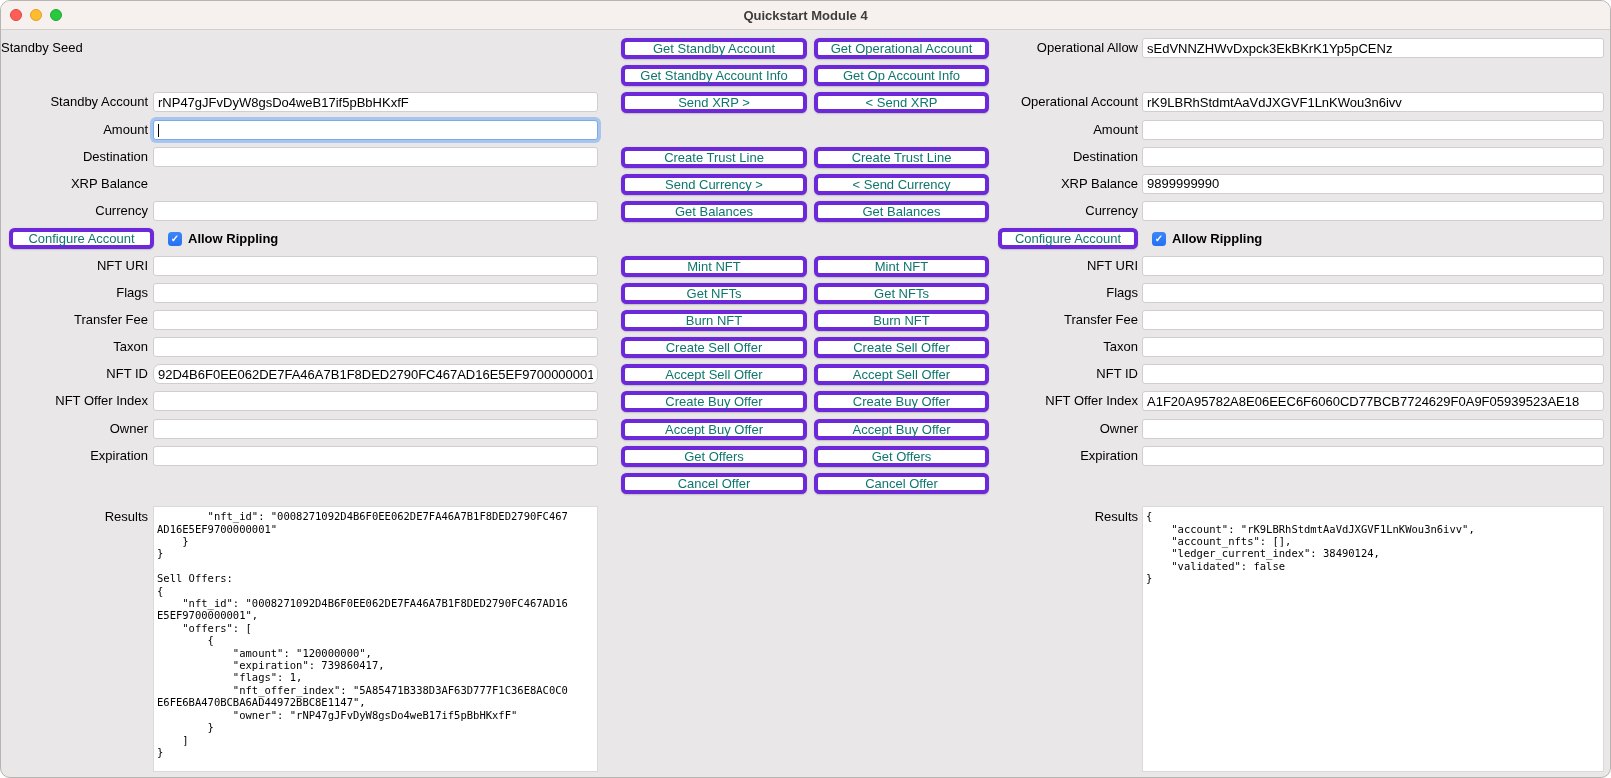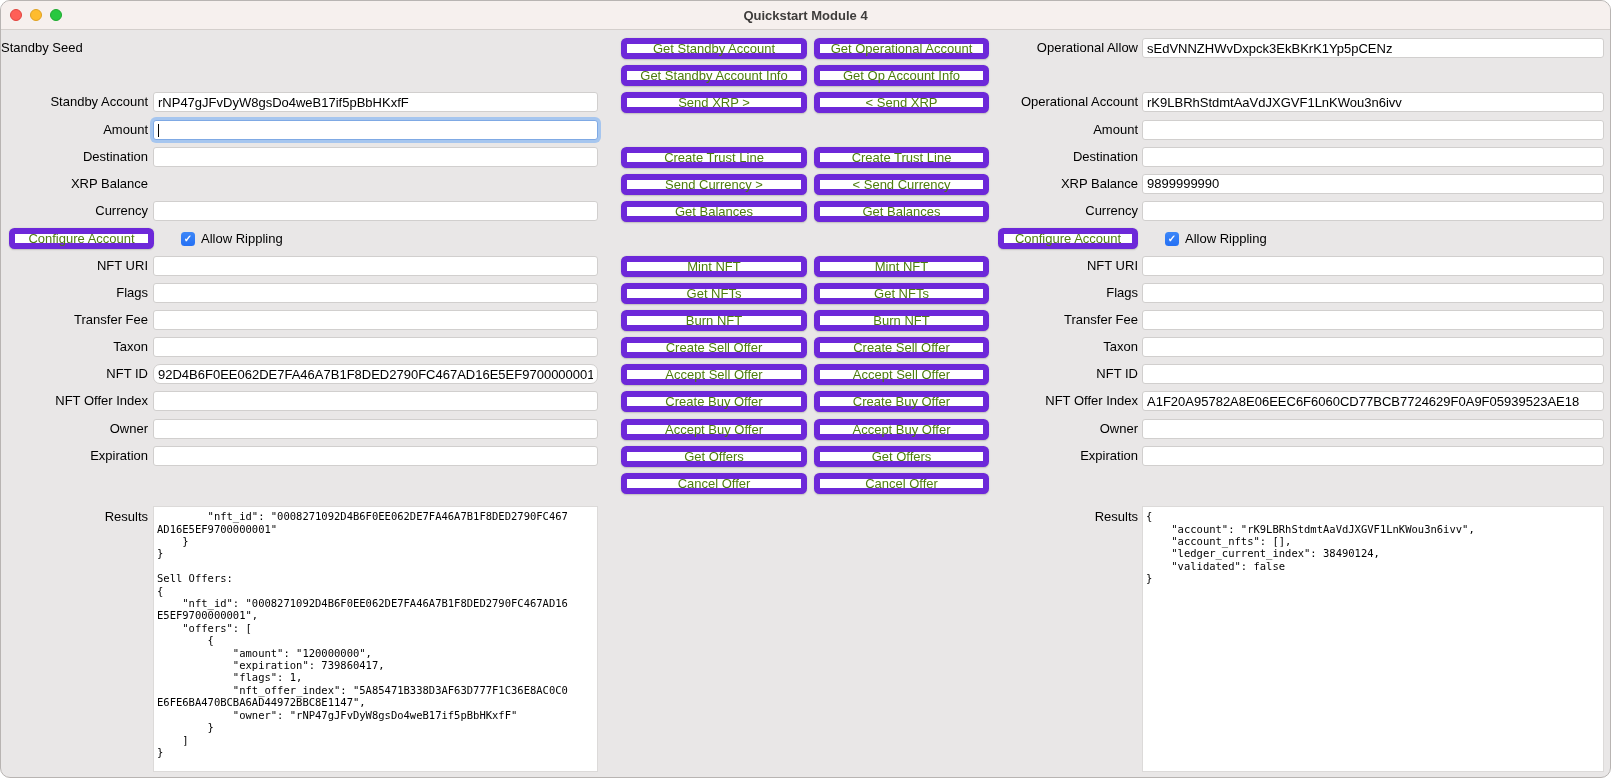--- a/index.html
+++ b/index.html
@@ -33,31 +33,31 @@
     box-sizing:border-box;width:100%;height:20px;align-self:start;
     background:#fff;border:1px solid #d1cfce;border-radius:3px;
     font-family:"Liberation Sans",sans-serif;font-size:13px;color:#000;
     padding:0 4px;outline:none;
   }
   .entry-wrap{position:relative;display:block;align-self:start;height:22px;}
   .entry.focused{border:1px solid #7fa9e4;box-shadow:0 0 0 3px #a6c6ef;}
   .caret{position:absolute;left:5px;top:4px;width:1px;height:13px;background:#000;}
   .btn{
     box-sizing:border-box;width:100%;height:21px;align-self:start;
-    background:#fff;border:6px solid #6d28d9;border-radius:5.5px;
+    background:#fff;border:4px solid #6d28d9;border-radius:5.5px;
     box-shadow:0 0.5px 1.5px rgba(0,0,0,0.18);
-    font-family:"Liberation Sans",sans-serif;font-size:13px;color:#4d7c0f;
+    font-family:"Liberation Sans",sans-serif;font-size:13px;color:#0f766e;
     display:flex;align-items:center;justify-content:center;cursor:default;padding:0 6px;white-space:nowrap;
   }
   .config-row{display:flex;align-items:center;align-self:start;}
   .config-row .btn{width:145px;flex:0 0 auto;}
   .config-left{padding-left:8px;}
   .config-right{padding-left:9px;}
   .config-right .btn{width:140px;}
-  .check-group{display:flex;align-items:center;margin-left:27px;}
+  .check-group{display:flex;align-items:center;margin-left:14px;font-weight:bold;}
   .checkbox{
     width:14px;height:14px;border-radius:3.5px;flex:0 0 auto;
     background:linear-gradient(#3d87f8,#2470f4);
     display:flex;align-items:center;justify-content:center;
   }
   .checkbox::after{content:"\2713";color:#fff;font-size:10px;font-weight:bold;line-height:1;}
   .check-label{font-size:13px;color:#000;margin-left:6px;white-space:nowrap;}
   .results{
     box-sizing:border-box;width:100%;height:266px;align-self:start;margin:6px 0 0 0;
     background:#fff;border:1px solid #dcdad9;

